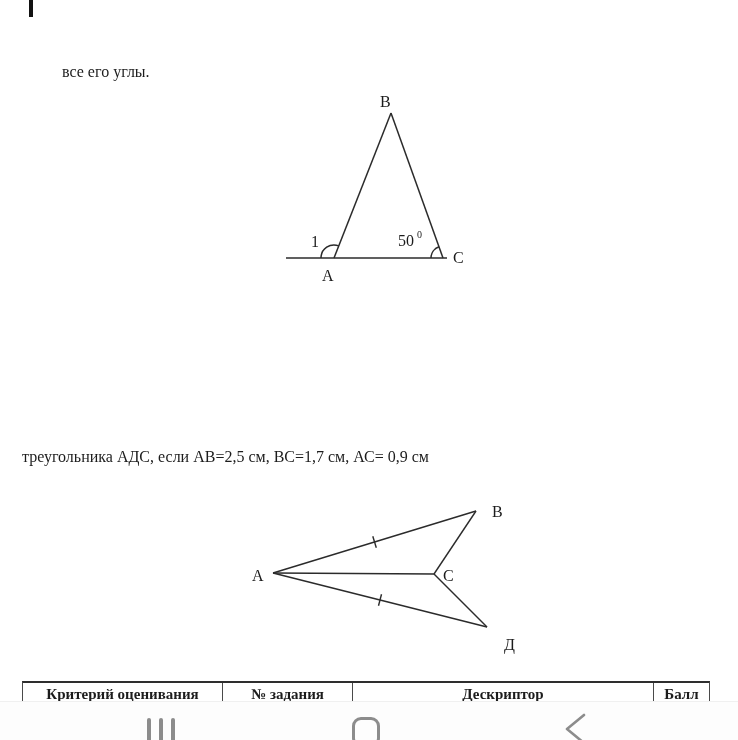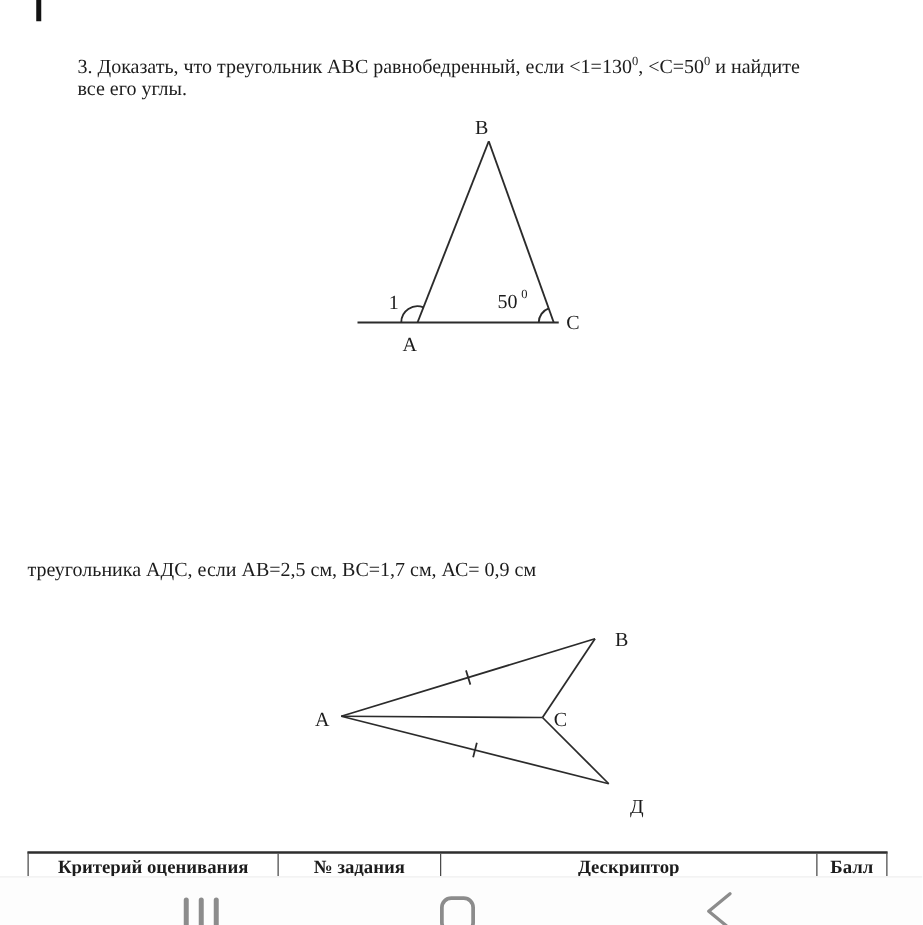--- a/index.html
+++ b/index.html
@@ -52,21 +52,20 @@
 </style>
 </head>
 <body>
 
 <div class="screen">
 
   <div class="doc">
 
     <div class="artifact-tick"></div>
 
-    <div class="para-line p3-l1"><span>3. Доказать, что треугольник АВС равнобедренный, если  &lt;1=130</span><sup class="deg">0</sup><span>, &lt;С=50</span><sup class="deg">0</sup><span> и найдите</span></div>
     <div class="para-line p3-l2">все его углы.</div>
 
     <div class="fig fig1">
       <svg width="210" height="210" viewBox="0 0 210 210">
         <g stroke="#2b2b2b" stroke-width="1.5" fill="none">
           <line x1="16" y1="173" x2="177" y2="173"></line>
           <line x1="64" y1="173" x2="121" y2="28"></line>
           <line x1="173" y1="173" x2="121" y2="28"></line>
           <path d="M 51 173 A 13 13 0 0 1 68.8 160.9"></path>
           <path d="M 161 173 A 12 12 0 0 1 169 161.7"></path>

